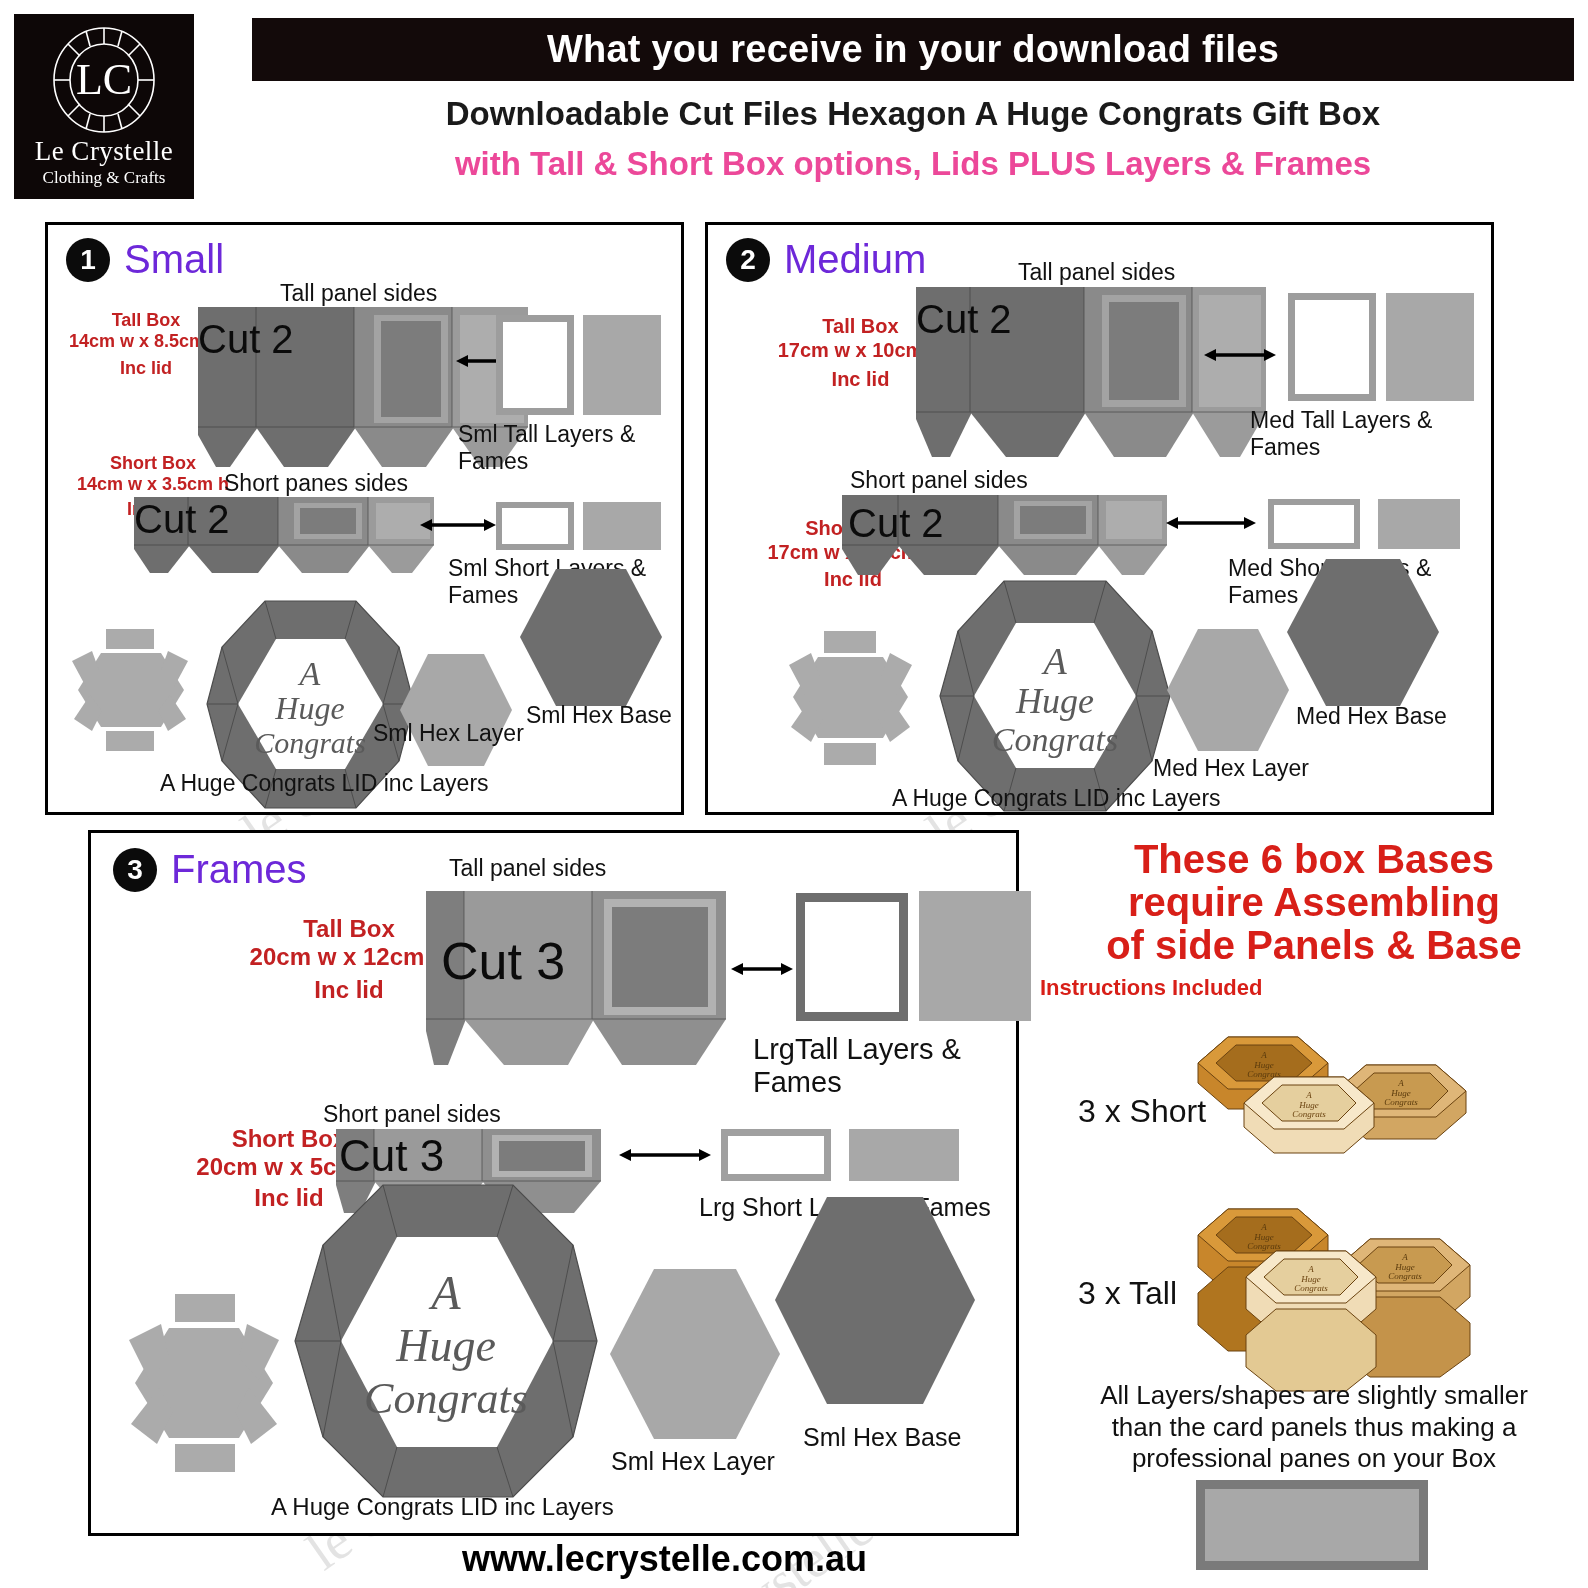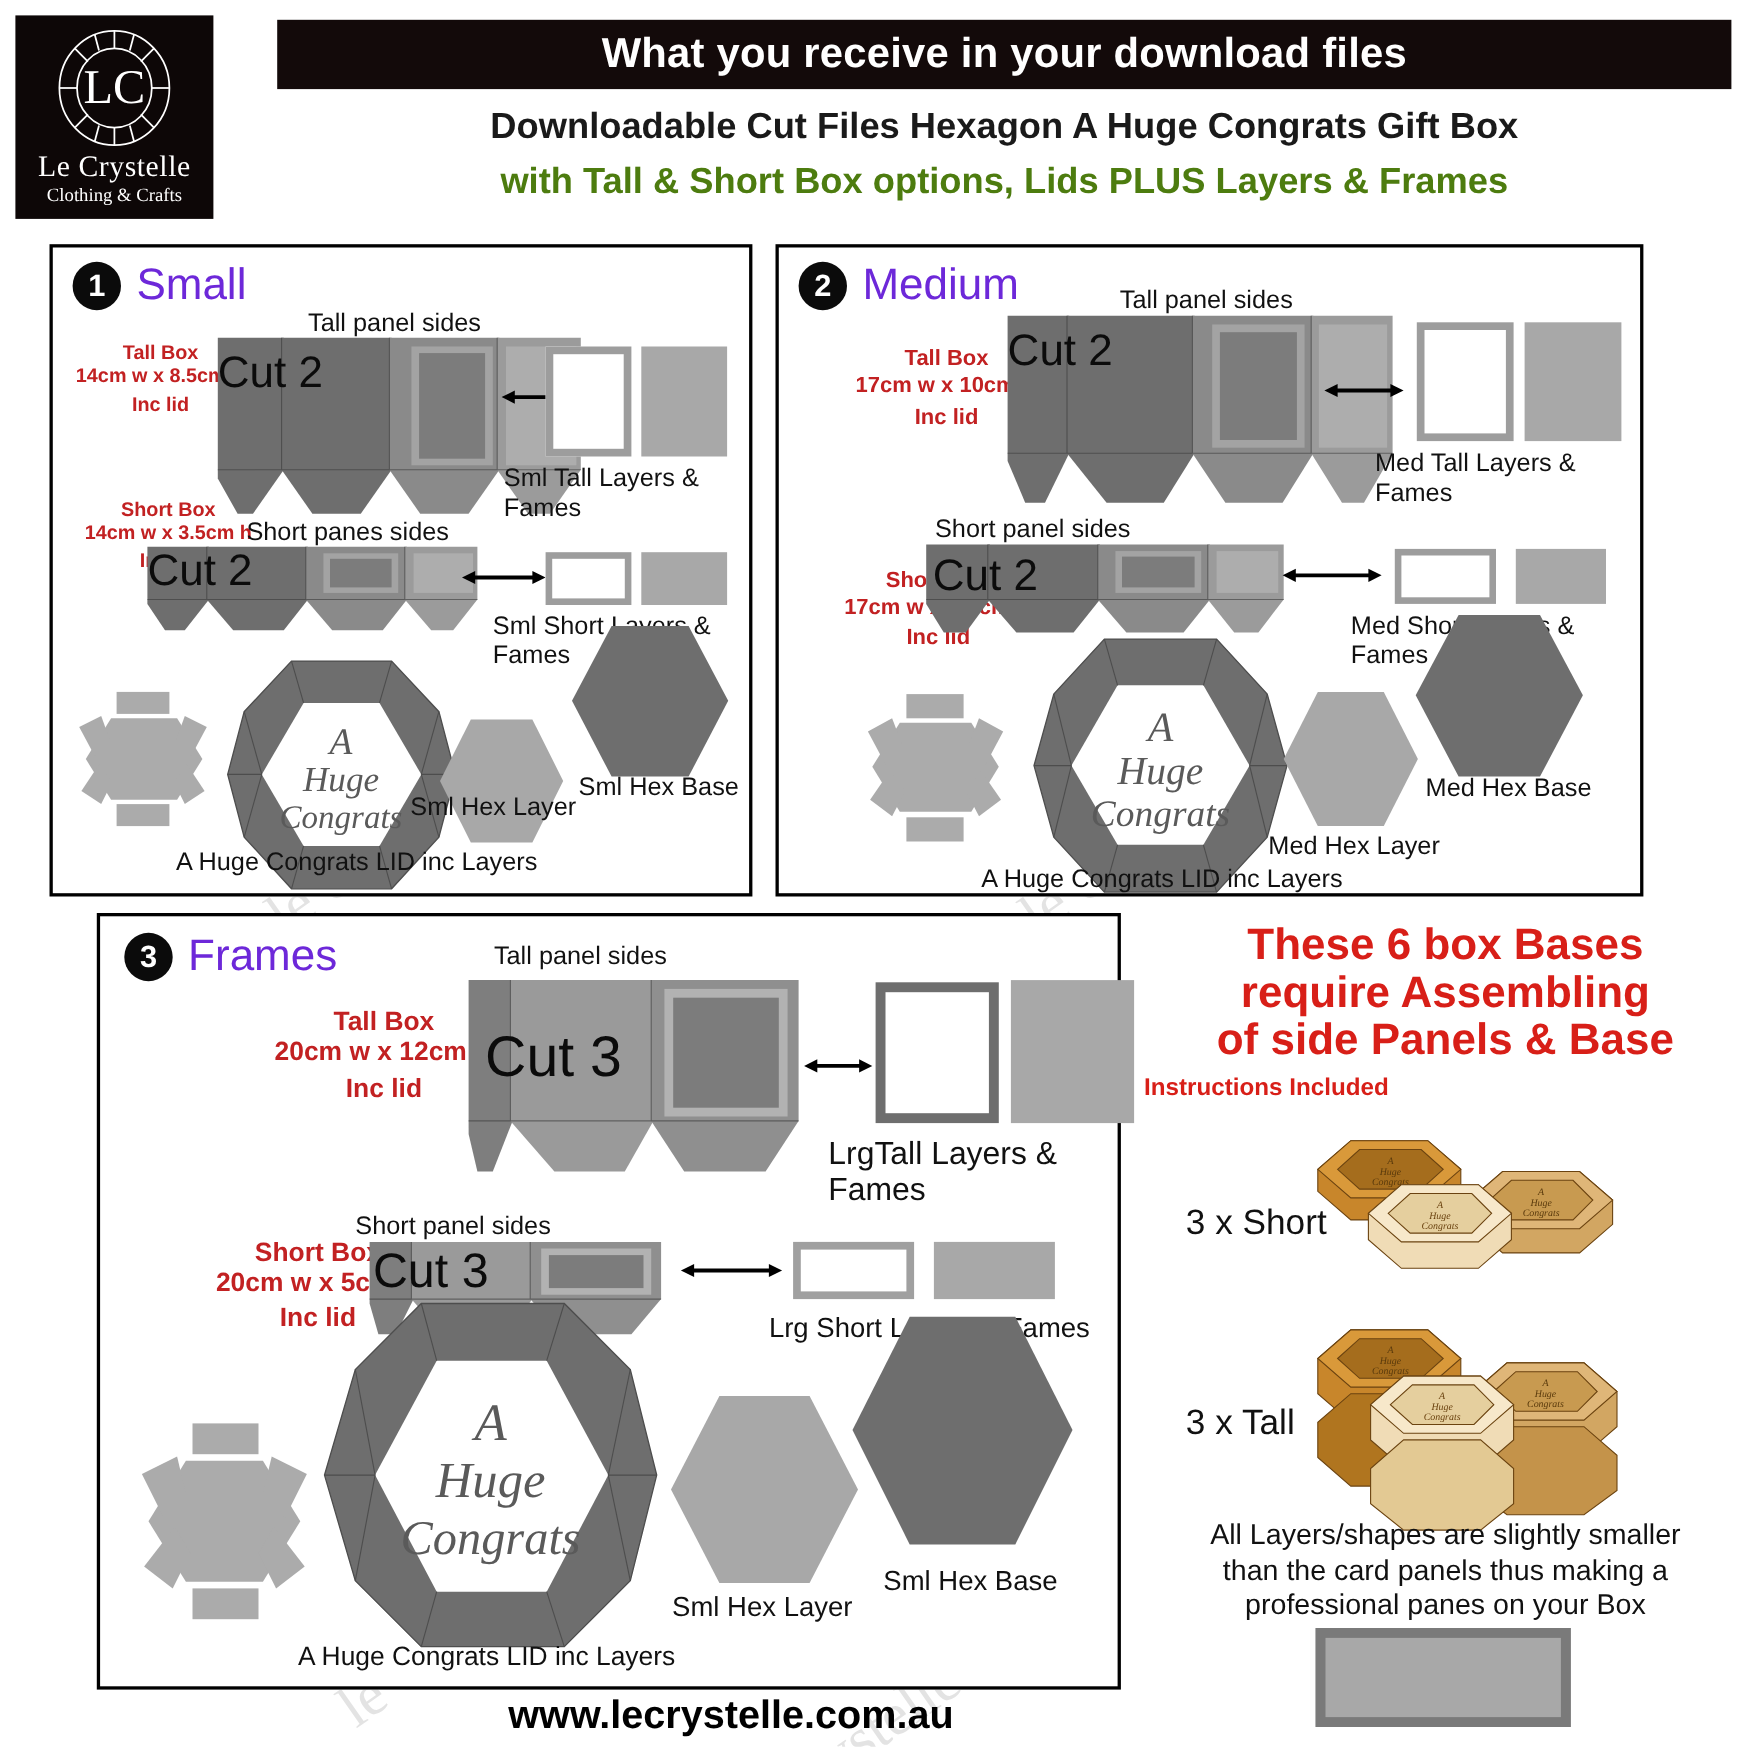--- a/index.html
+++ b/index.html
@@ -14,21 +14,21 @@
         display:flex;flex-direction:column;align-items:center;justify-content:flex-start;}
   #logo .gem{margin-top:12px;}
   #logo .brand{color:#fff;font-family:"Liberation Serif",serif;font-size:27px;letter-spacing:.5px;margin-top:2px;}
   #logo .sub{color:#fff;font-family:"Liberation Serif",serif;font-size:17px;margin-top:1px;}
 
   
   #hdrbar{left:252px;top:18px;width:1322px;height:63px;background:#130a0a;
           display:flex;align-items:center;justify-content:center;}
   #hdrbar span{color:#fff;font-size:38px;font-weight:bold;letter-spacing:.2px;}
   #subtitle1{left:252px;top:95px;width:1322px;text-align:center;font-size:33px;font-weight:bold;color:#1a1a1a;}
-  #subtitle2{left:252px;top:145px;width:1322px;text-align:center;font-size:33px;font-weight:bold;color:#4d7c0f;}
+  #subtitle2{left:252px;top:145px;width:1322px;text-align:center;font-size:33px;font-weight:bold;color:#ec4899;}
 
   
   .panel{border:3px solid #000;background:#fff;}
   #panel1{left:45px;top:222px;width:633px;height:587px;}
   #panel2{left:705px;top:222px;width:783px;height:587px;}
   #panel3{left:88px;top:830px;width:925px;height:700px;}
 
   .badge{width:44px;height:44px;border-radius:50%;background:#0b0b0b;color:#fff;
          display:flex;align-items:center;justify-content:center;font-size:28px;font-weight:bold;}
   .sizeTitle{font-size:40px;color:#6d28d9;font-weight:normal;}

